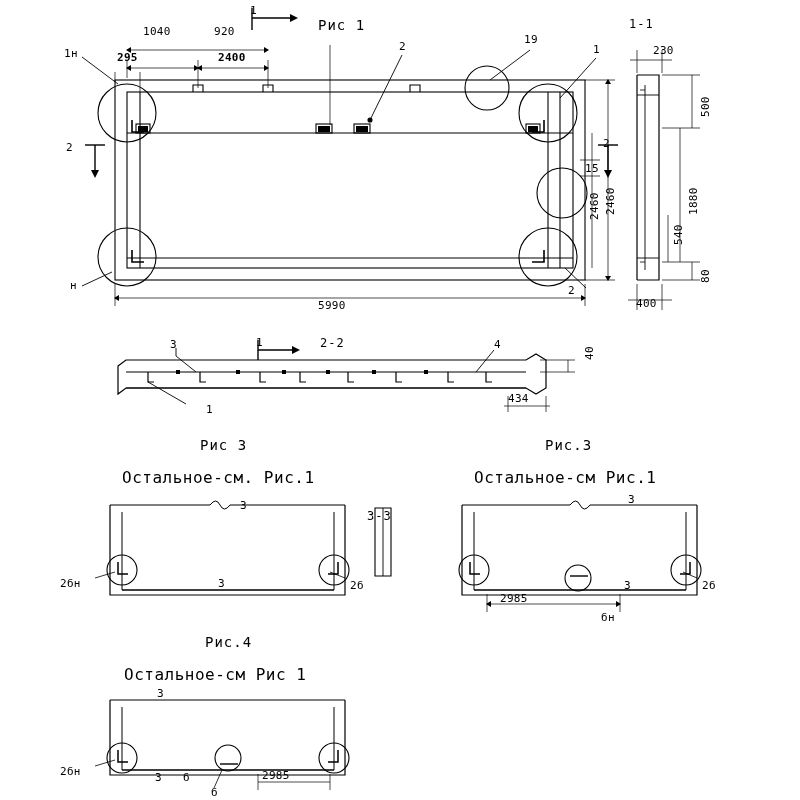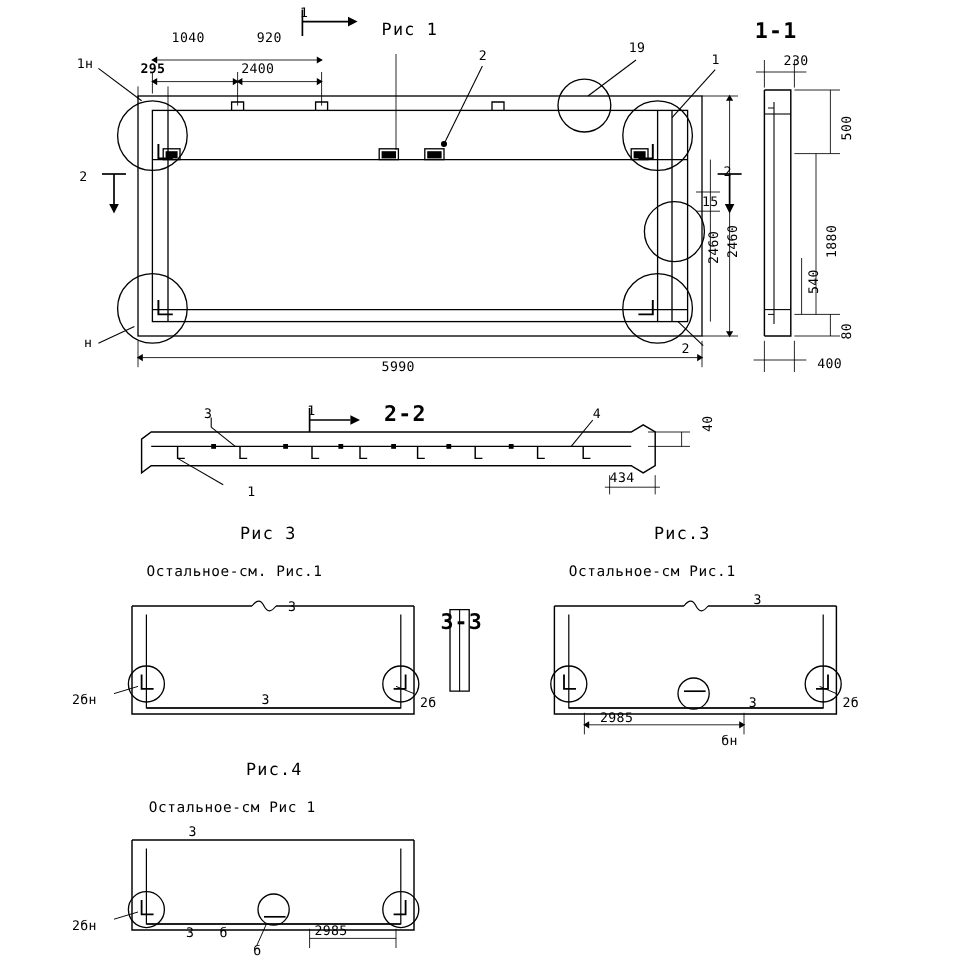--- a/index.html
+++ b/index.html
@@ -32,26 +32,25 @@
     font-size: 11px;
     line-height: 1;
     white-space: pre;
     letter-spacing: 0.3px;
   }
   .ttl {
     font-size: 14px;
     letter-spacing: 1px;
   }
   .sec {
-    font-size: 18px;
+    font-size: 12px;
     letter-spacing: 1px;
-    font-weight: bold;
   }
   .note {
-    font-size: 12px;
+    font-size: 16px;
     letter-spacing: 0.5px;
   }
   .rot {
     transform-origin: 0 0;
     transform: rotate(-90deg);
   }
 </style>
 </head>
 <body>
 
@@ -293,41 +292,41 @@
   <div class="lbl sec" style="left:320px; top:337px;">2-2</div>
   <div class="lbl sec" style="left:367px; top:470px;margin-top:40px;">3-3</div>
 
   <div class="lbl note" style="left:122px; top:470px;">Остальное-см. Рис.1</div>
   <div class="lbl note" style="left:474px; top:470px;">Остальное-см Рис.1</div>
   <div class="lbl note" style="left:124px; top:667px;">Остальное-см Рис 1</div>
 
   <div class="lbl" style="left:143px; top:26px;">1040</div>
   <div class="lbl" style="left:214px; top:26px;">920</div>
   <div class="lbl" style="left:117px; top:52px;font-weight:bold;">295</div>
-  <div class="lbl" style="left:201px; top:52px;">2400</div>
+  <div class="lbl" style="left:218px; top:52px;font-weight:bold;">2400</div>
   <div class="lbl" style="left:318px; top:300px;">5990</div>
   <div class="lbl rot" style="left:605px; top:215px;">2460</div>
   <div class="lbl rot" style="left:589px; top:220px;">2460</div>
   <div class="lbl" style="left:585px; top:163px;">15</div>
 
   <div class="lbl" style="left:399px; top:41px;">2</div>
   <div class="lbl" style="left:524px; top:34px;">19</div>
   <div class="lbl" style="left:593px; top:44px;">1</div>
   <div class="lbl" style="left:568px; top:285px;">2</div>
   <div class="lbl" style="left:64px; top:48px;">1н</div>
   <div class="lbl" style="left:70px; top:280px;">н</div>
 
   <div class="lbl" style="left:250px; top:5px;">1</div>
   <div class="lbl" style="left:66px; top:142px;">2</div>
   <div class="lbl" style="left:603px; top:138px;">2</div>
 
   <div class="lbl" style="left:653px; top:45px;">230</div>
   <div class="lbl rot" style="left:700px; top:117px;">500</div>
   <div class="lbl rot" style="left:688px; top:215px;">1880</div>
-  <div class="lbl" style="left:636px; top:298px;margin-left:45px;">400</div>
+  <div class="lbl" style="left:636px; top:298px;">400</div>
   <div class="lbl rot" style="left:700px; top:283px;">80</div>
   <div class="lbl rot" style="left:673px; top:245px;">540</div>
 
   <div class="lbl" style="left:170px; top:339px;">3</div>
   <div class="lbl" style="left:206px; top:404px;">1</div>
   <div class="lbl" style="left:494px; top:339px;">4</div>
   <div class="lbl" style="left:256px; top:337px;">1</div>
   <div class="lbl rot" style="left:584px; top:360px;">40</div>
   <div class="lbl" style="left:508px; top:393px;">434</div>
 

